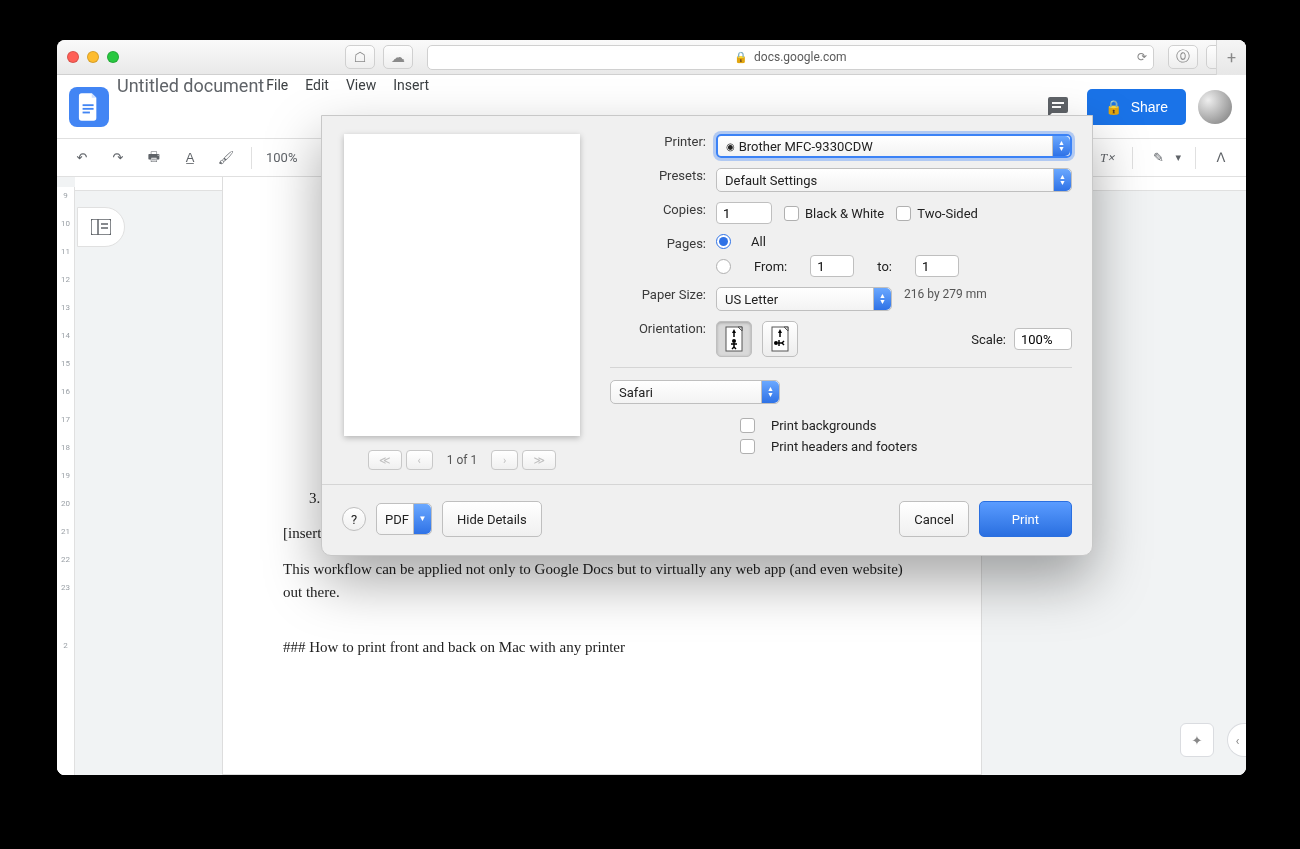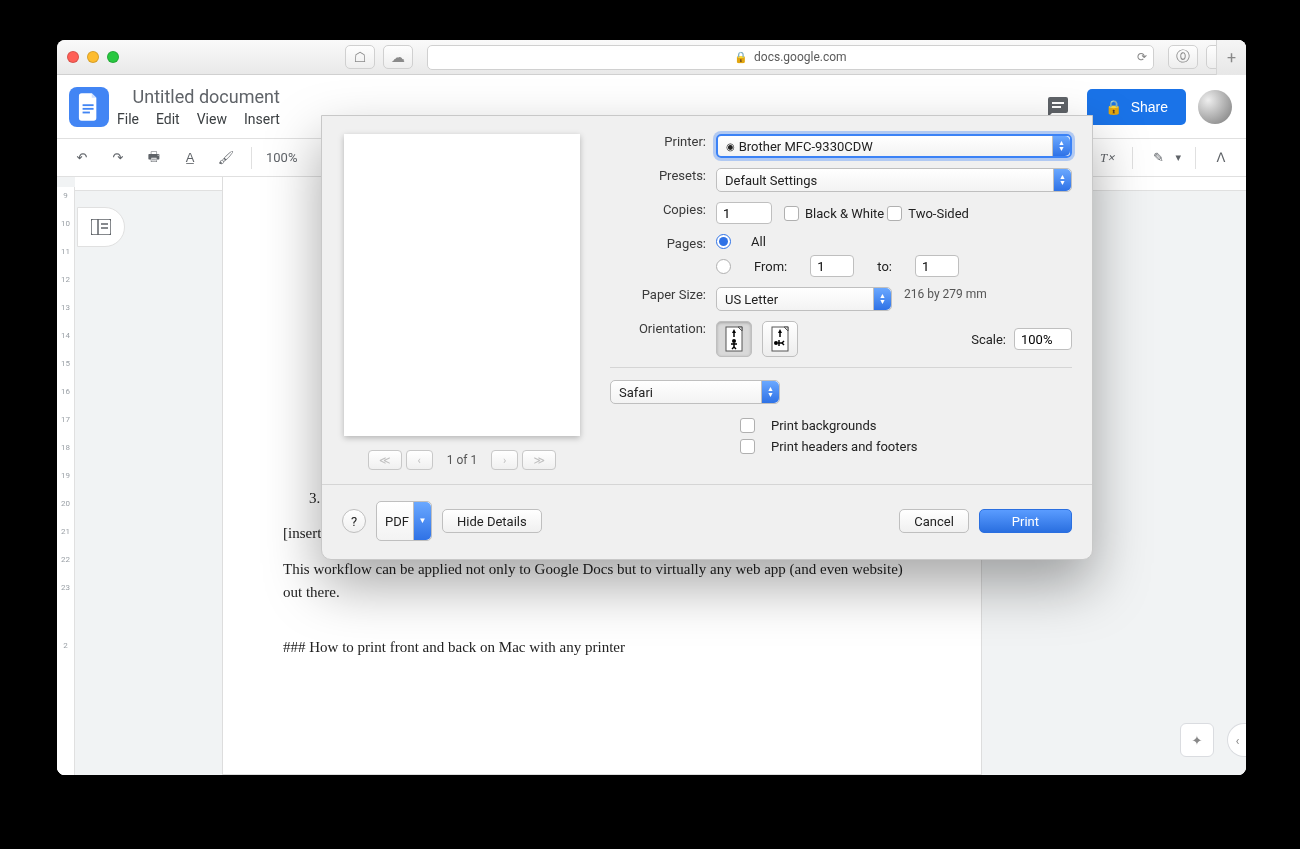--- a/index.html
+++ b/index.html
@@ -13,21 +13,21 @@
   .tb-btn{height:24px;min-width:30px;border:1px solid #d0d0d0;border-radius:5px;background:linear-gradient(#fefefe,#eee);display:flex;align-items:center;justify-content:center;color:#8a8a8a;font-size:14px;}
   .url-bar{flex:1;display:flex;align-items:center;justify-content:center;height:25px;border:1px solid #d0d0d0;border-radius:5px;background:#fff;color:#5a5a5a;font-size:12px;gap:6px;margin:0 6px;position:relative;}
   .url-bar .reload{position:absolute;right:6px;color:#8a8a8a;}
   .url-bar .lock{font-size:11px;}
   .newtab{position:absolute;right:0;top:0;width:30px;height:35px;display:flex;align-items:center;justify-content:center;border-left:1px solid #d5d5d5;color:#888;font-size:16px;background:linear-gradient(#f5f5f5,#e7e7e7);}
   
   .app{position:absolute;inset:35px 0 0 0;background:#fff;}
   .hdr{height:64px;border-bottom:1px solid #e0e0e0;display:flex;align-items:stretch;padding:0 14px 0 8px;}
   .logo{width:40px;height:40px;border-radius:8px;background:#4285f4;display:flex;align-items:center;justify-content:center;margin:12px 8px 0 4px;}
   .logo svg{width:22px;height:28px;}
-  .titlearea{display:flex;flex-direction:column;justify-content:center;gap:2px;text-align:right;}
+  .titlearea{display:flex;justify-content:center;gap:2px;}
   .doc-title{font-size:18px;color:#5f6368;}
   .menus{display:flex;gap:17px;font-size:14px;color:#3c4043;margin-top:2px;}
   .hdr-right{margin-left:auto;display:flex;align-items:center;gap:12px;}
   .iconbtn{width:34px;height:34px;border-radius:50%;display:flex;align-items:center;justify-content:center;color:#5f6368;}
   .share{background:#1a73e8;color:#fff;border:none;height:36px;border-radius:5px;padding:0 18px;font-size:14px;font-weight:500;display:flex;align-items:center;gap:8px;}
   .avatar{width:34px;height:34px;border-radius:50%;background:radial-gradient(circle at 30% 30%,#eee,#777);}
   
   .toolbar{height:38px;border-bottom:1px solid #e0e0e0;display:flex;align-items:center;padding:0 14px;gap:14px;color:#5f6368;font-size:13px;}
   .tool{width:22px;height:22px;display:flex;align-items:center;justify-content:center;}
   .sep{width:1px;height:22px;background:#e0e0e0;}
@@ -64,21 +64,21 @@
   .rad{appearance:none;width:15px;height:15px;border:1px solid #b0b0b0;border-radius:50%;background:#fff;margin:0;position:relative;}
   .rad:checked{border-color:#2f72e6;}
   .rad:checked::after{content:"";position:absolute;inset:2px;border-radius:50%;background:#2f72e6;}
   .orient{width:36px;height:36px;border:1px solid #bfbfbf;border-radius:5px;background:linear-gradient(#fff,#ededed);display:flex;align-items:center;justify-content:center;}
   .orient.active{background:#d9d9d9;box-shadow:inset 0 1px 3px rgba(0,0,0,.25);}
   .divider{border:none;border-top:1px solid #d5d5d5;margin:6px 0 12px;}
   .midsel{display:flex;justify-content:flex-start;margin:2px 0 14px;}
   .checks{margin-left:130px;display:flex;flex-direction:column;gap:6px;}
   .checks label{display:flex;align-items:center;gap:16px;}
   .footer{display:flex;align-items:center;padding:16px 20px 18px;border-top:1px solid #d5d5d5;margin-top:14px;gap:10px;}
-  .btn{height:24px;padding:0 14px;border:1px solid #bfbfbf;border-radius:5px;background:linear-gradient(#fff,#f0f0f0);font-size:13px;display:flex;align-items:center;}
+  .btn{height:36px;padding:0 14px;border:1px solid #bfbfbf;border-radius:5px;background:linear-gradient(#fff,#f0f0f0);font-size:13px;display:flex;align-items:center;}
   .btn.primary{background:linear-gradient(#5a9cff,#2a6fe0);color:#fff;border-color:#2a6fe0;padding:0 32px;}
   .help{width:24px;height:24px;border:1px solid #bfbfbf;border-radius:50%;background:linear-gradient(#fff,#f0f0f0);display:flex;align-items:center;justify-content:center;}
   .footer .spacer{flex:1;}
   .orient svg{width:22px;height:26px;}
 </style>
 </head>
 <body>
 
 <div class="window">
 
@@ -245,21 +245,21 @@
               <span class="caret">▲<br>▼</span>
             </div>
           </div>
           <div class="row">
             <div class="k">Copies:</div>
             <input class="txt-in" style="width: 56px;" value="1">
             <label style="display:flex;align-items:center;gap:6px;margin-left:12px">
               <input type="checkbox" class="chk" style="">
               <span>Black &amp; White</span>
             </label>
-            <label style="display:flex;align-items:center;gap:6px;margin-left:3px">
+            <label style="display:flex;align-items:center;gap:6px;margin-left:12px">
               <input type="checkbox" class="chk" style="">
               <span>Two-Sided</span>
             </label>
           </div>
           <div class="row" style="align-items:flex-start">
             <div class="k" style="padding-top:2px">Pages:</div>
             <div style="display:flex;flex-direction:column;gap:6px">
               <label style="display:flex;align-items:center;gap:20px">
                 <input type="radio" class="rad" checked="" style="">
                 <span>All</span>
@@ -333,21 +333,21 @@
               <input type="checkbox" class="chk" style="">
               <span>Print headers and footers</span>
             </label>
           </div>
         </div>
       </div>
     </div>
 
     <div class="footer">
       <div class="help">?</div>
-      <div class="sel" style="width:56px;height:40px">
+      <div class="sel" style="width:56px;height:32px">
         <span>PDF</span>
         <span class="caret" style="font-size:8px">▼</span>
       </div>
       <div class="btn">Hide Details</div>
       <div class="spacer"></div>
       <div class="btn">Cancel</div>
       <div class="btn primary">Print</div>
     </div>
   </div>
 </div>

